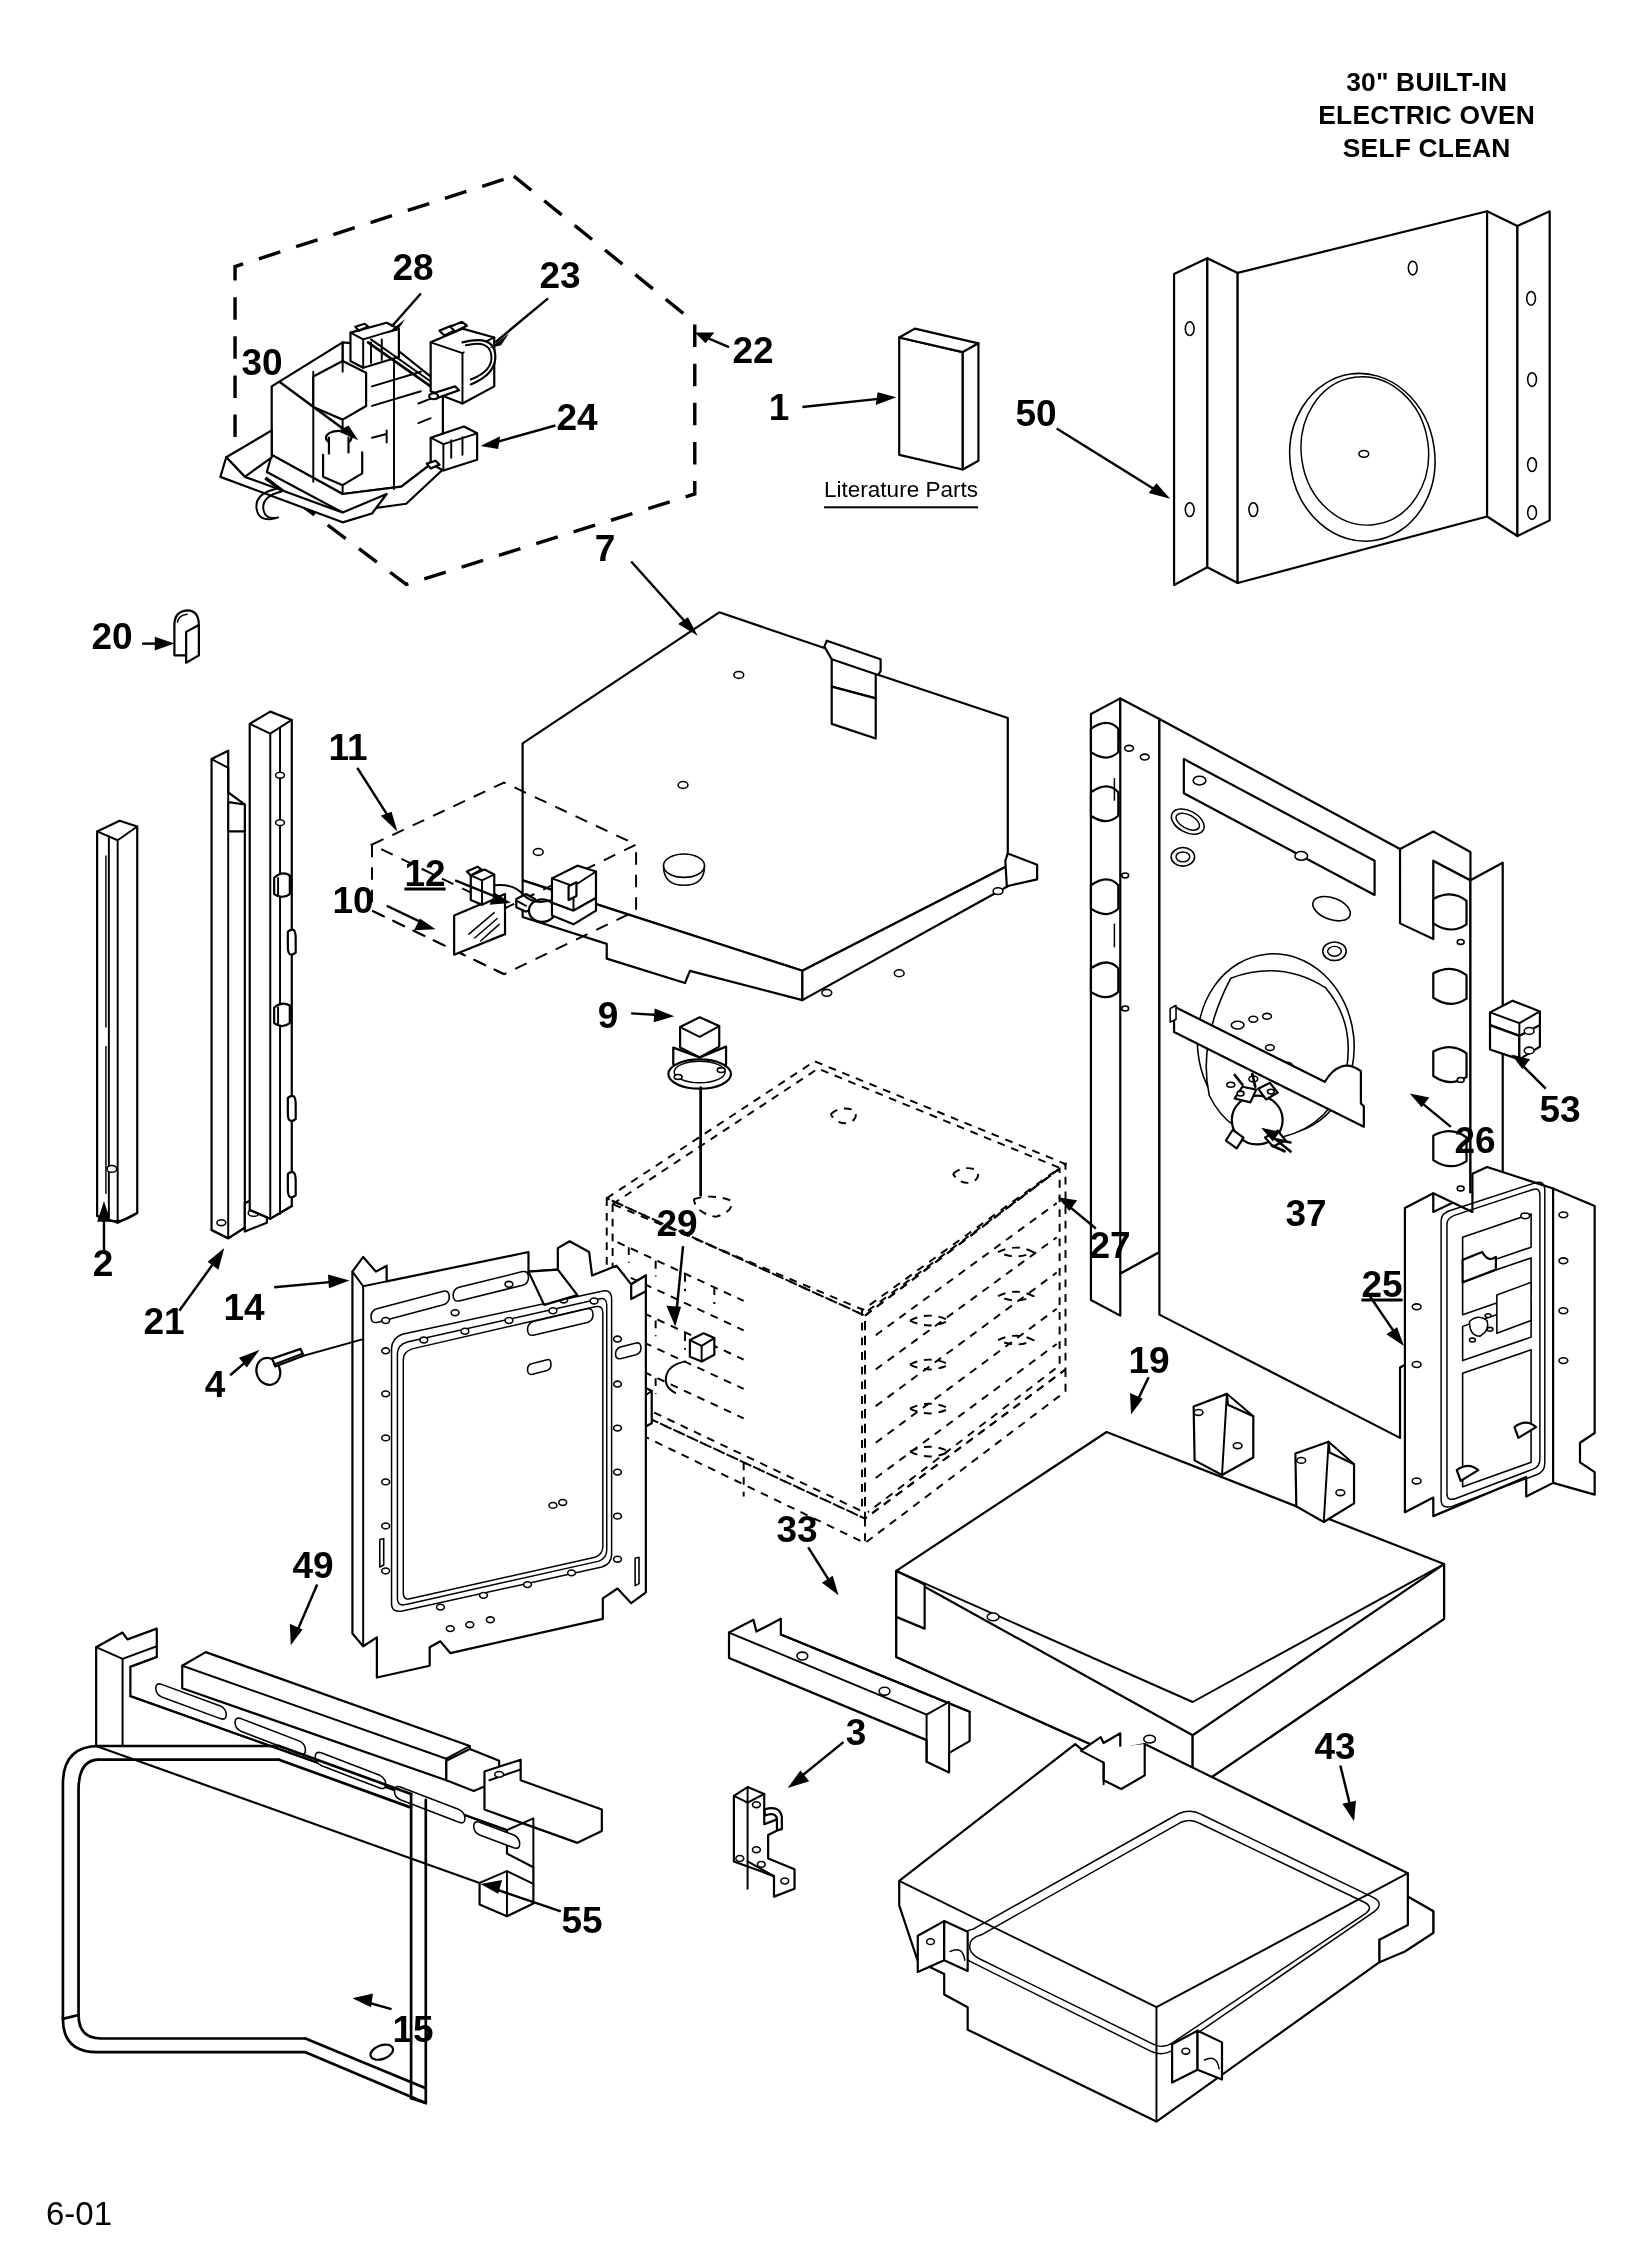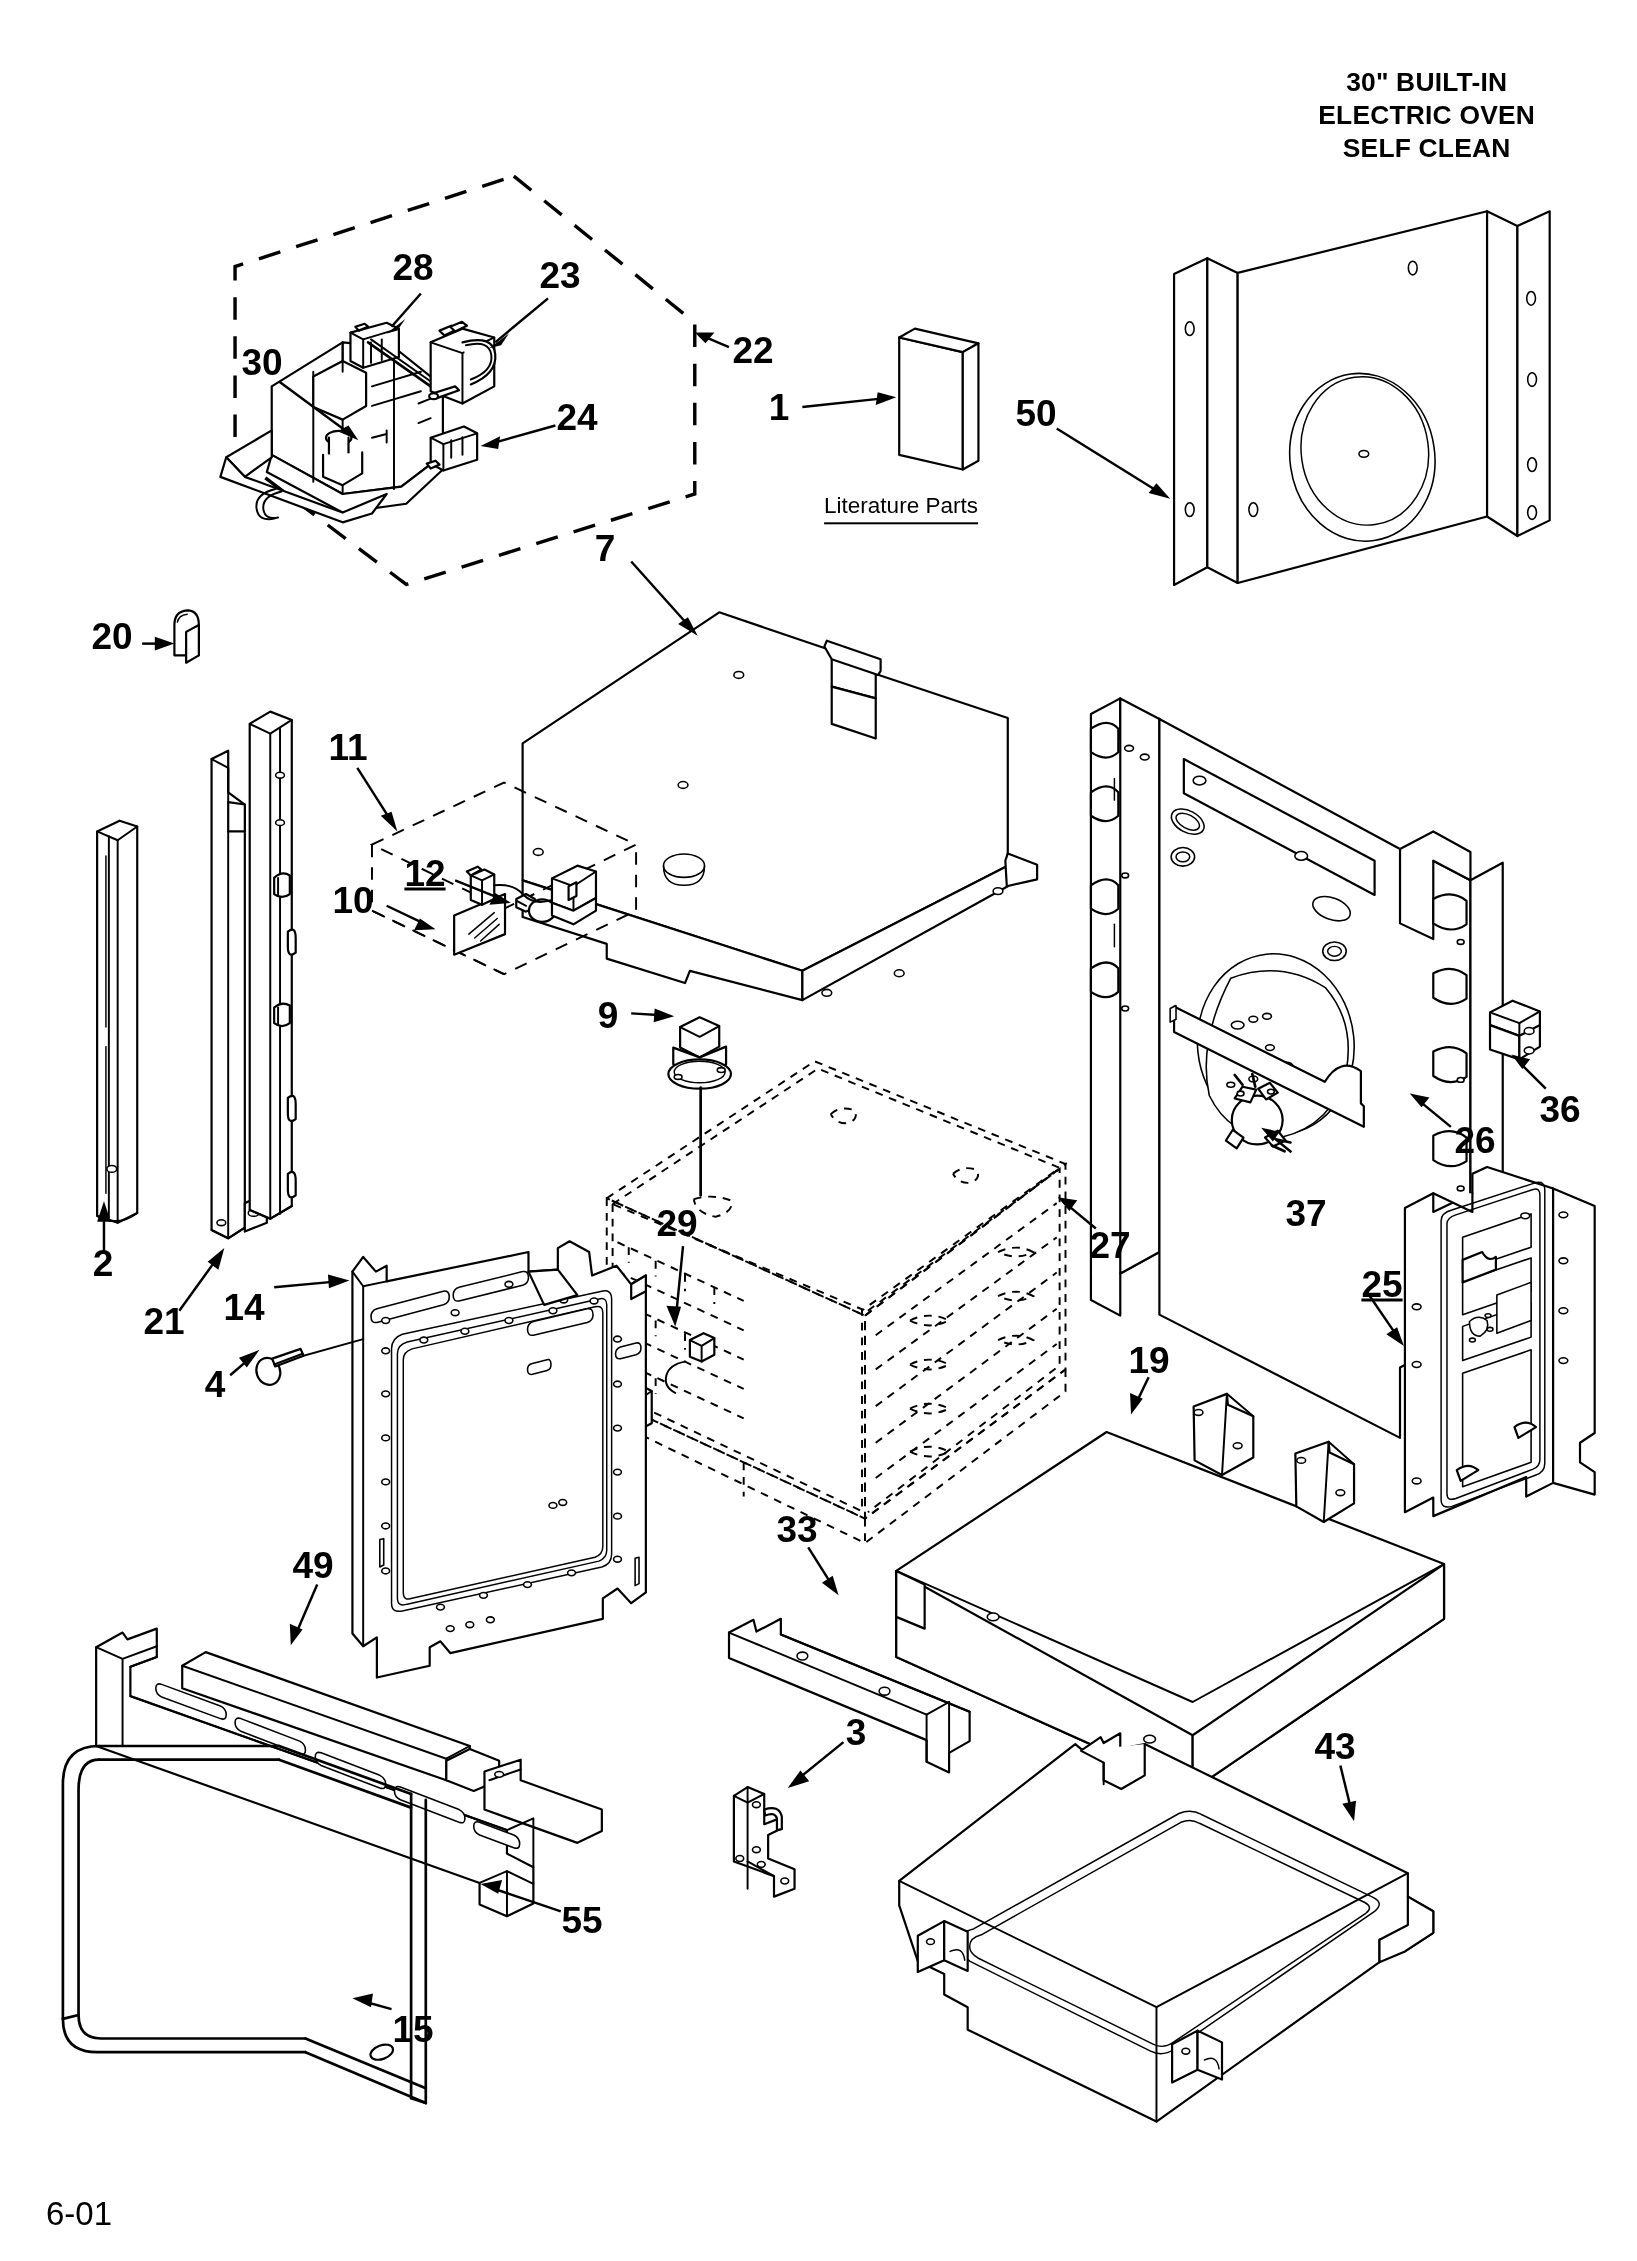--- a/index.html
+++ b/index.html
@@ -42,21 +42,20 @@
     transform:translate(-50%,-50%);
   }
   .grouplbl{
     position:absolute;
     font-size:22.5px;
     line-height:22.5px;
     white-space:nowrap;
     transform:translate(-50%,-50%);
     border-bottom:2.4px solid #000;
     padding-bottom:4.9px;
-    margin-top:16px;
   }
   .pagecode{
     position:absolute;
     left:46px;
     top:2201px;
     font-size:33px;
     line-height:25.4px;
     white-space:nowrap;
   }
   svg{ shape-rendering:geometricPrecision; }
@@ -757,21 +756,21 @@
       <div class="callout" style="left: 425px; top: 873px; text-decoration: underline;">12</div>
       <div class="callout" style="left: 353px; top: 900px;">10</div>
       <div class="callout" style="left: 103px; top: 1263px;">2</div>
       <div class="callout" style="left: 164px; top: 1321px;">21</div>
       <div class="callout" style="left: 244px; top: 1287px; margin-top: 20px;">14</div>
       <div class="callout" style="left: 215px; top: 1384px;">4</div>
       <div class="callout" style="left: 608px; top: 1015px;">9</div>
       <div class="callout" style="left: 677px; top: 1223px;">29</div>
       <div class="callout" style="left: 1110px; top: 1245px;">27</div>
       <div class="callout" style="left: 1475px; top: 1140px;">26</div>
-      <div class="callout" style="left: 1560px; top: 1109px;">36</div>
+      <div class="callout" style="left: 1560px; top: 1109px;">53</div>
       <div class="callout" style="left: 1306px; top: 1213px; text-align: center;">37</div>
       <div class="callout" style="left: 1382px; top: 1284px; text-decoration: underline;">25</div>
       <div class="callout" style="left: 1149px; top: 1360px;">19</div>
       <div class="callout" style="left: 797px; top: 1529px;">33</div>
       <div class="callout" style="left: 313px; top: 1565px;">49</div>
       <div class="callout" style="left: 856px; top: 1732px;">3</div>
       <div class="callout" style="left: 1335px; top: 1746px;">43</div>
       <div class="callout" style="left: 582px; top: 1920px;">55</div>
       <div class="callout" style="left: 413px; top: 2012px; margin-top: 17px;">15</div>
     </div>

